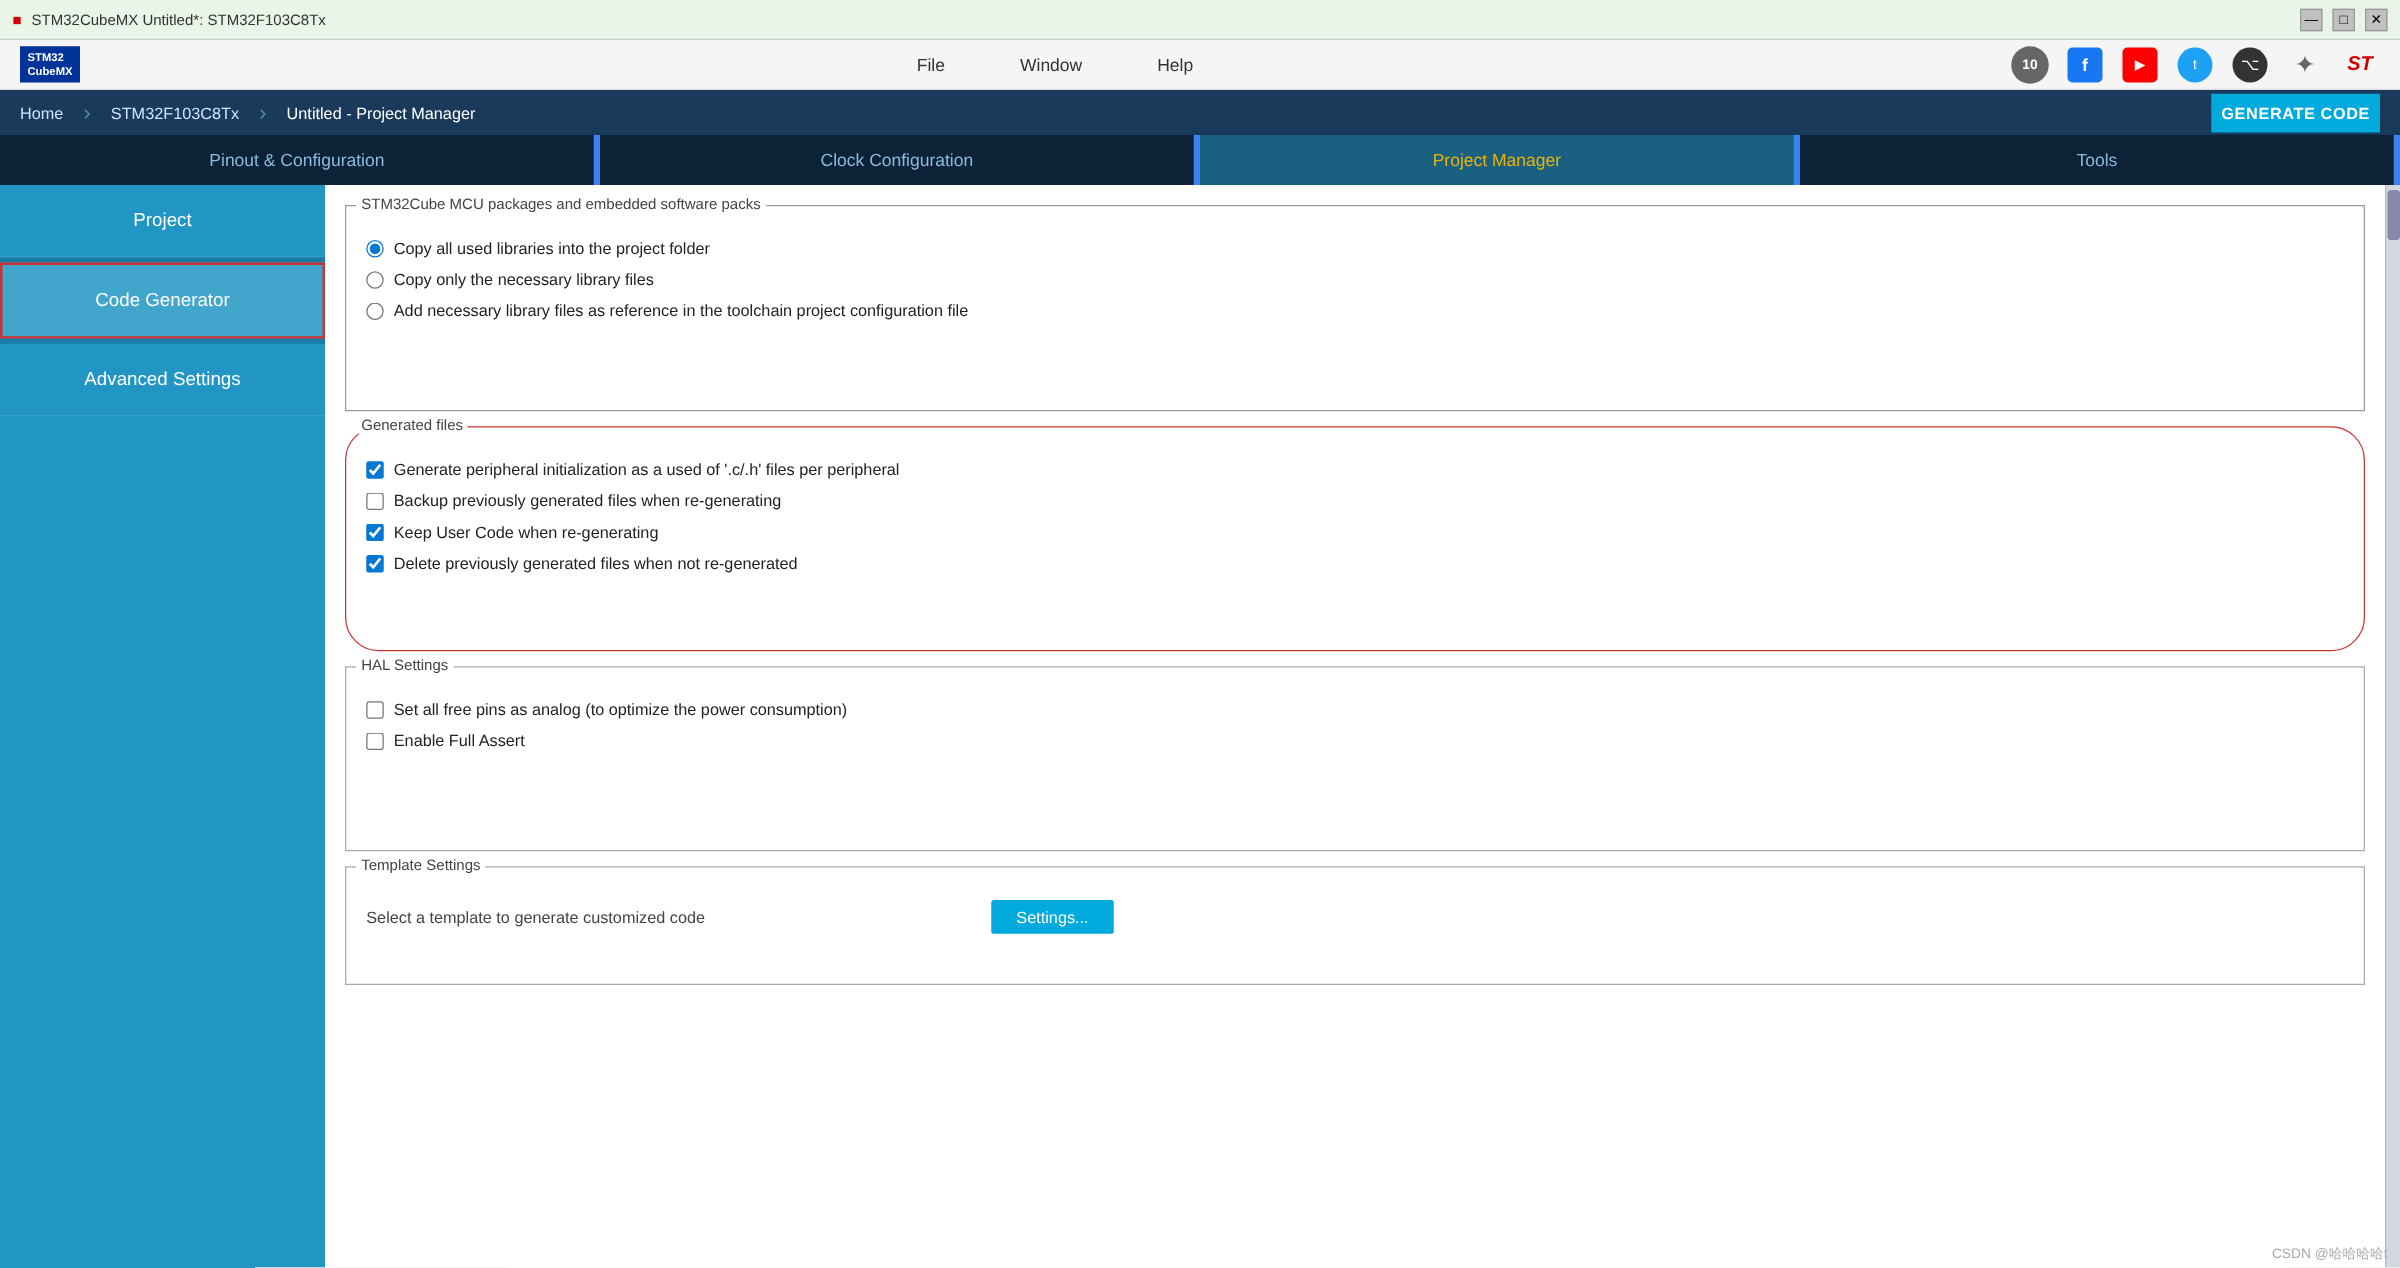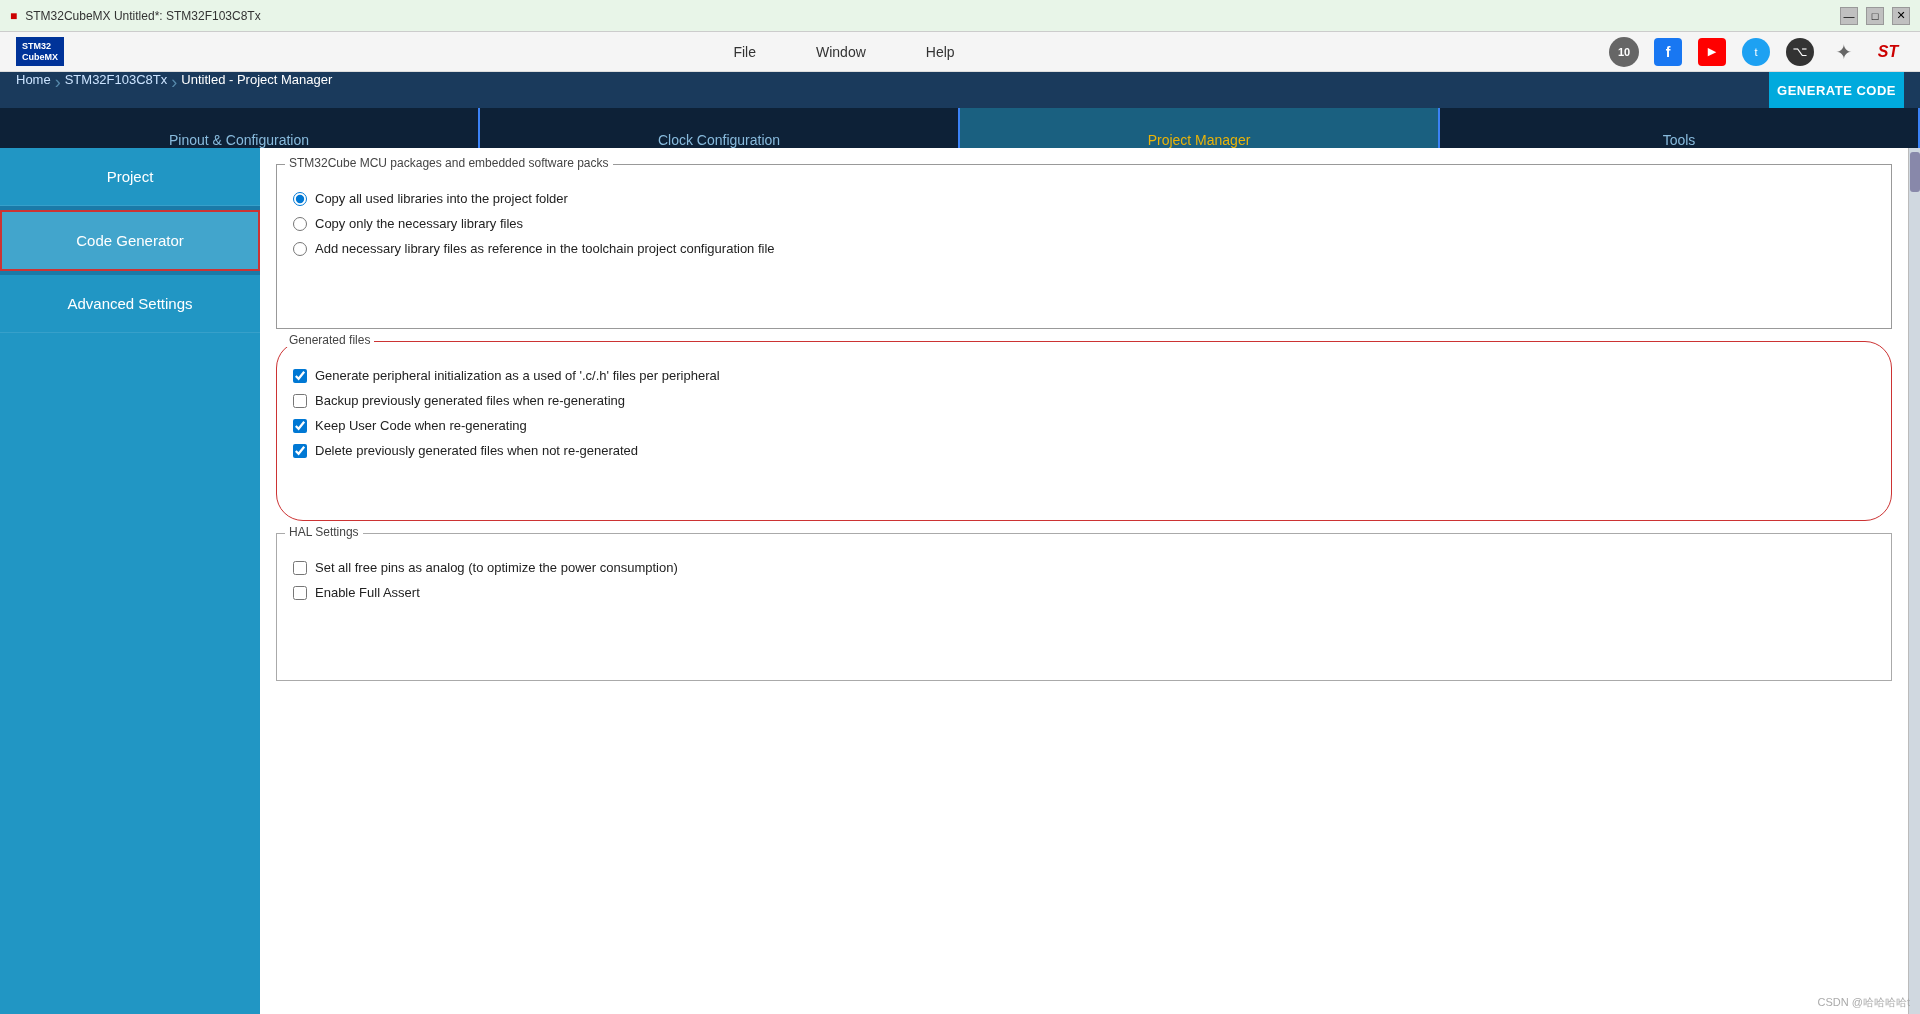--- a/index.html
+++ b/index.html
@@ -39,22 +39,23 @@
     .icon-tw { background: #1da1f2; color: white; width: 28px; height: 28px; border-radius: 50%; display: flex; align-items: center; justify-content: center; font-size: 11px; }
     .icon-gh { background: #333; color: white; width: 28px; height: 28px; border-radius: 50%; display: flex; align-items: center; justify-content: center; font-size: 13px; }
     .icon-net { color: #666; font-size: 20px; }
     .icon-st { color: #cc0000; font-weight: bold; font-size: 16px; font-style: italic; }
 
     
     .breadcrumb {
       background: #1a3a5c;
       height: 36px;
       display: flex;
+      align-items: center;
       padding: 0 16px;
-      gap: 0;
+      gap: 12px;
     }
     .breadcrumb-item { color: #cce4ff; font-size: 13px; cursor: pointer; }
     .breadcrumb-sep { color: #5588aa; margin: 0 4px; font-size: 18px; }
     .breadcrumb-active { color: white; font-size: 13px; }
     .generate-btn {
       margin-left: auto;
       background: #00aadd;
       color: white;
       border: none;
       padding: 8px 8px;
@@ -66,26 +67,26 @@
 
     
     .tab-bar {
       display: flex;
       height: 40px;
       background: #0d2137;
     }
     .tab {
       flex: 1;
       display: flex;
-      align-items: flex-end;
+      align-items: center;
       justify-content: center;
       color: #88bbdd;
       font-size: 14px;
       cursor: pointer;
-      border-right: 2px solid #3b82f6;
+      border-right: 5px solid #3b82f6;
     }
     .tab.active {
       background: #1a6080;
       color: #eab308;
     }
 
     
     .main-layout {
       display: flex;
       height: calc(1014px - 32px - 40px - 36px - 40px);
@@ -349,20 +350,29 @@
         <input type="checkbox" id="analog-pins" style="">
         <label for="analog-pins">Set all free pins as analog (to optimize the power consumption)</label>
       </div>
       <div class="check-row">
         <input type="checkbox" id="full-assert" style="">
         <label for="full-assert">Enable Full Assert</label>
       </div>
       <div style="height: 50px;"></div>
     </div>
 
+    <div class="template-section">
+      <span class="section-title">Template Settings</span>
+      <div style="height: 10px;"></div>
+      <div class="template-row">
+        <span class="template-text">Select a template to generate customized code</span>
+        <button class="settings-btn">Settings...</button>
+        <div style="flex: 2;"></div>
+      </div>
+    </div>
 
   </div>
 
   <div class="right-scroll">
     <div class="scroll-thumb"></div>
   </div>
 
 </div>
 
 <div class="watermark">CSDN @哈哈哈哈t</div>

